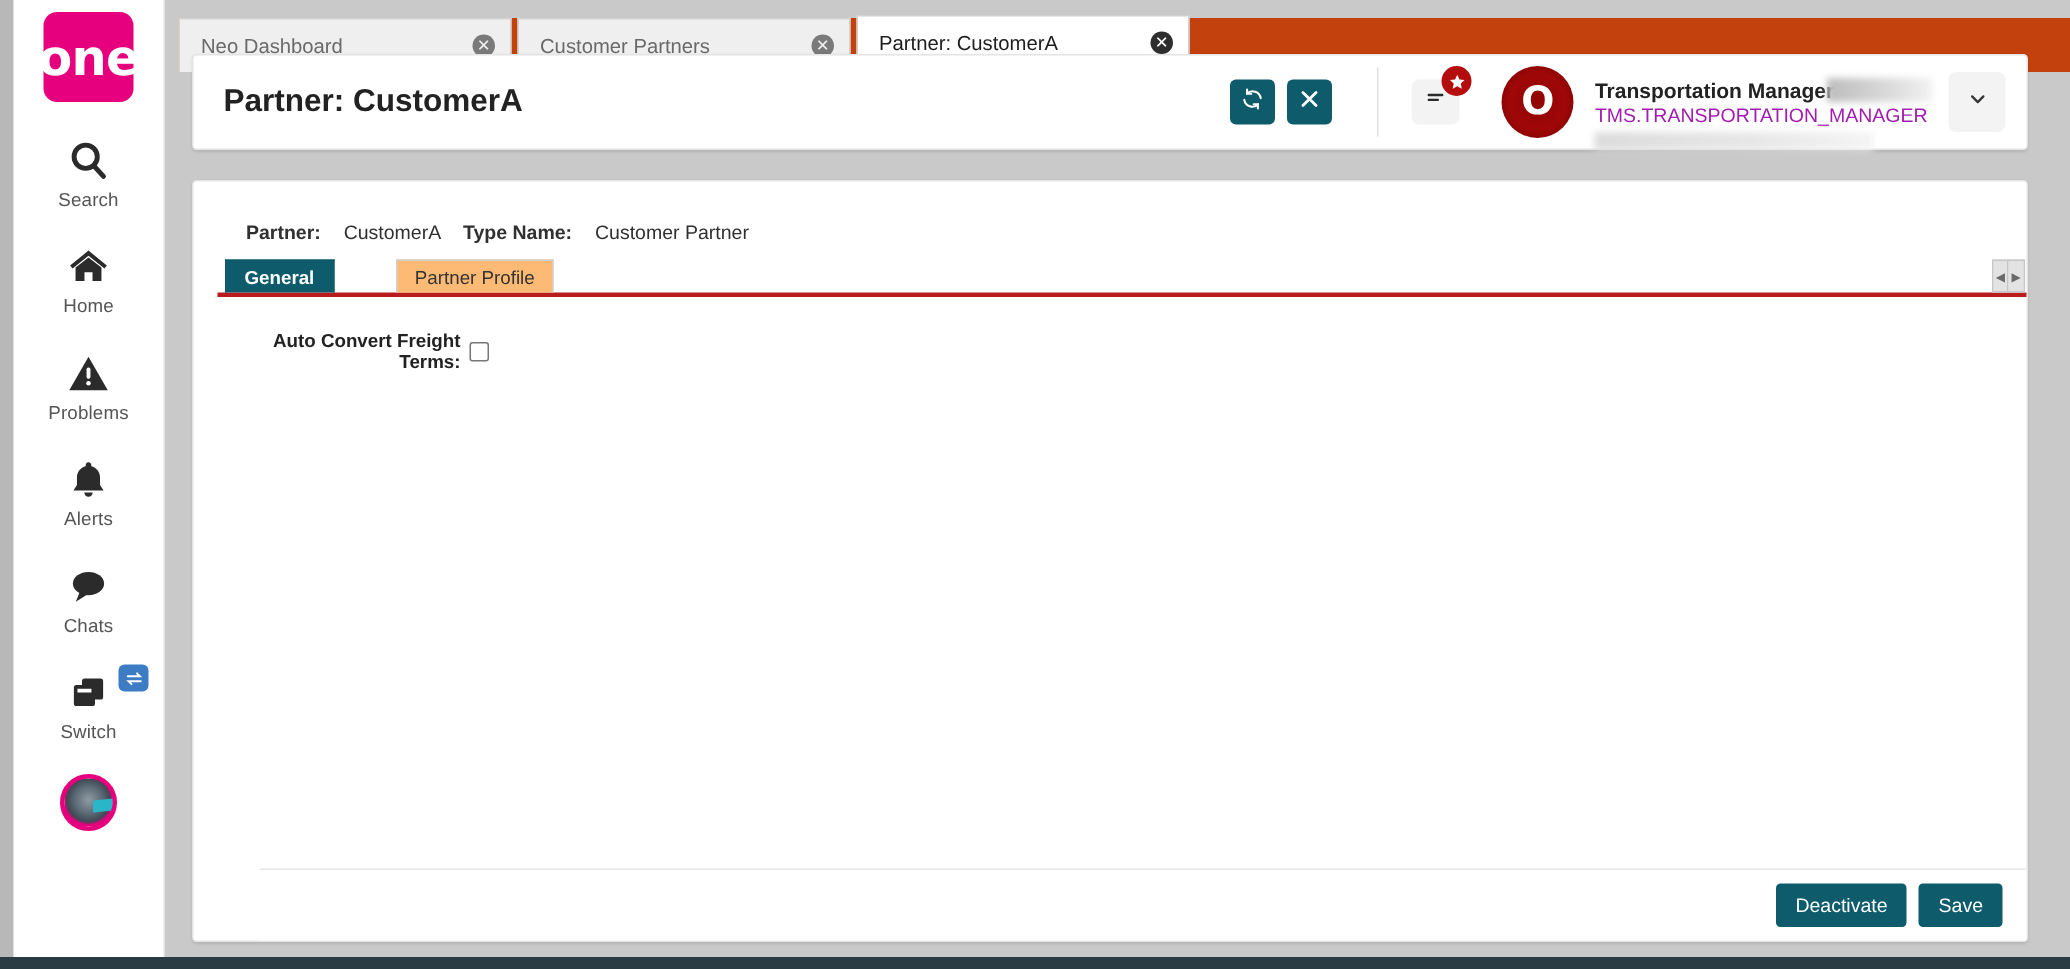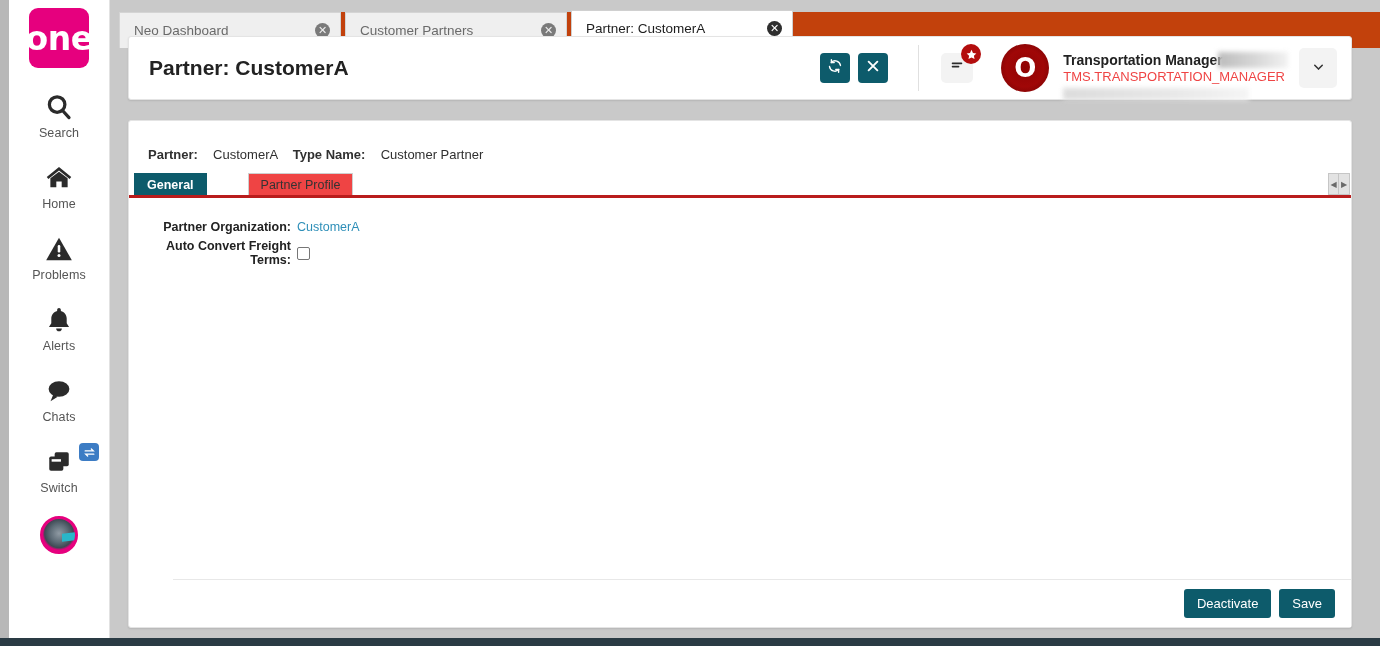--- a/index.html
+++ b/index.html
@@ -159,21 +159,21 @@
   .user-logo {
     width: 48px; height: 48px; border-radius: 50%;
     background: radial-gradient(circle at 50% 50%, #8e0404 0%, #a00707 55%, #6d0202 100%);
     display: flex; align-items: center; justify-content: center;
     color: #ffffff; font-size: 26px; font-weight: 700;
     font-family: "DejaVu Sans", sans-serif;
     overflow: hidden;
   }
   .user-text { margin-left: 14px; position: relative; }
   .user-name { font-size: 14px; font-weight: 700; color: #222; white-space: nowrap; }
-  .user-role { font-size: 13px; color: #ef4444; margin-top: 1px; white-space: nowrap; }
+  .user-role { font-size: 13px; color: #a21caf; margin-top: 1px; white-space: nowrap; }
   .blur-1 {
     position: absolute; left: 155px; top: 0px;
     width: 70px; height: 16px;
     background: linear-gradient(90deg, #bcbcbc 0%, #d8d8d8 55%, #f2f2f2 100%);
     filter: blur(2.5px);
   }
   .blur-2 {
     position: absolute; left: 0px; top: 36px;
     width: 186px; height: 12px;
     background: linear-gradient(90deg, #dcdcdc 0%, #e8e8e8 60%, #f5f5f5 100%);
@@ -189,20 +189,21 @@
   }
 
   
   .main-card {
     position: absolute; left: 128px; top: 120px;
     width: 1224px; height: 508px;
     background: #fff;
     border: 1px solid #e4e4e4;
     border-radius: 3px;
     box-shadow: 0 1px 2px rgba(0,0,0,.10);
+    padding-left: 16px;
   }
   .summary-line {
     padding: 26px 0 0 19px;
     font-size: 13px; color: #303030;
   }
   .summary-line b { font-weight: 700; }
   .summary-line .val { color: #303030; }
   .summary-line .gap { display: inline-block; width: 8px; }
 
   .tabs-row {
@@ -213,21 +214,21 @@
     padding-left: 5px;
     display: flex; align-items: flex-end; gap: 42px;
   }
   .sub-tab {
     height: 22px;
     padding: 0 12px;
     font-size: 12.5px;
     display: flex; align-items: center;
     border: 1px solid #cfcfcf;
     border-bottom: none;
-    background: #ef4444;
+    background: #fdba74;
     color: #333; cursor: pointer;
     margin-right: -1px;
   }
   .sub-tab.active {
     background: #0d5b6b; color: #fff; font-weight: 700;
     border-color: #0d5b6b;
   }
   .tab-scrollers {
     position: absolute; right: 1px; bottom: 0;
     display: flex;
@@ -482,26 +483,20 @@
         <span>Partner Profile</span>
       </div>
       <div class="tab-scrollers">
         <div class="scroll-btn">◀</div>
         <div class="scroll-btn">▶</div>
       </div>
     </div>
 
     <div class="form-area">
       <div class="form-row">
-        <div class="form-label">Partner Organization:</div>
-        <div class="form-value">
-          <a href="#">CustomerA</a>
-        </div>
-      </div>
-      <div class="form-row">
         <div class="form-label">Auto Convert Freight Terms:</div>
         <div class="form-value">
           <span class="chk"></span>
         </div>
       </div>
     </div>
 
     <div class="footer">
       <button class="btn-teal">Deactivate</button>
       <button class="btn-teal">Save</button>

